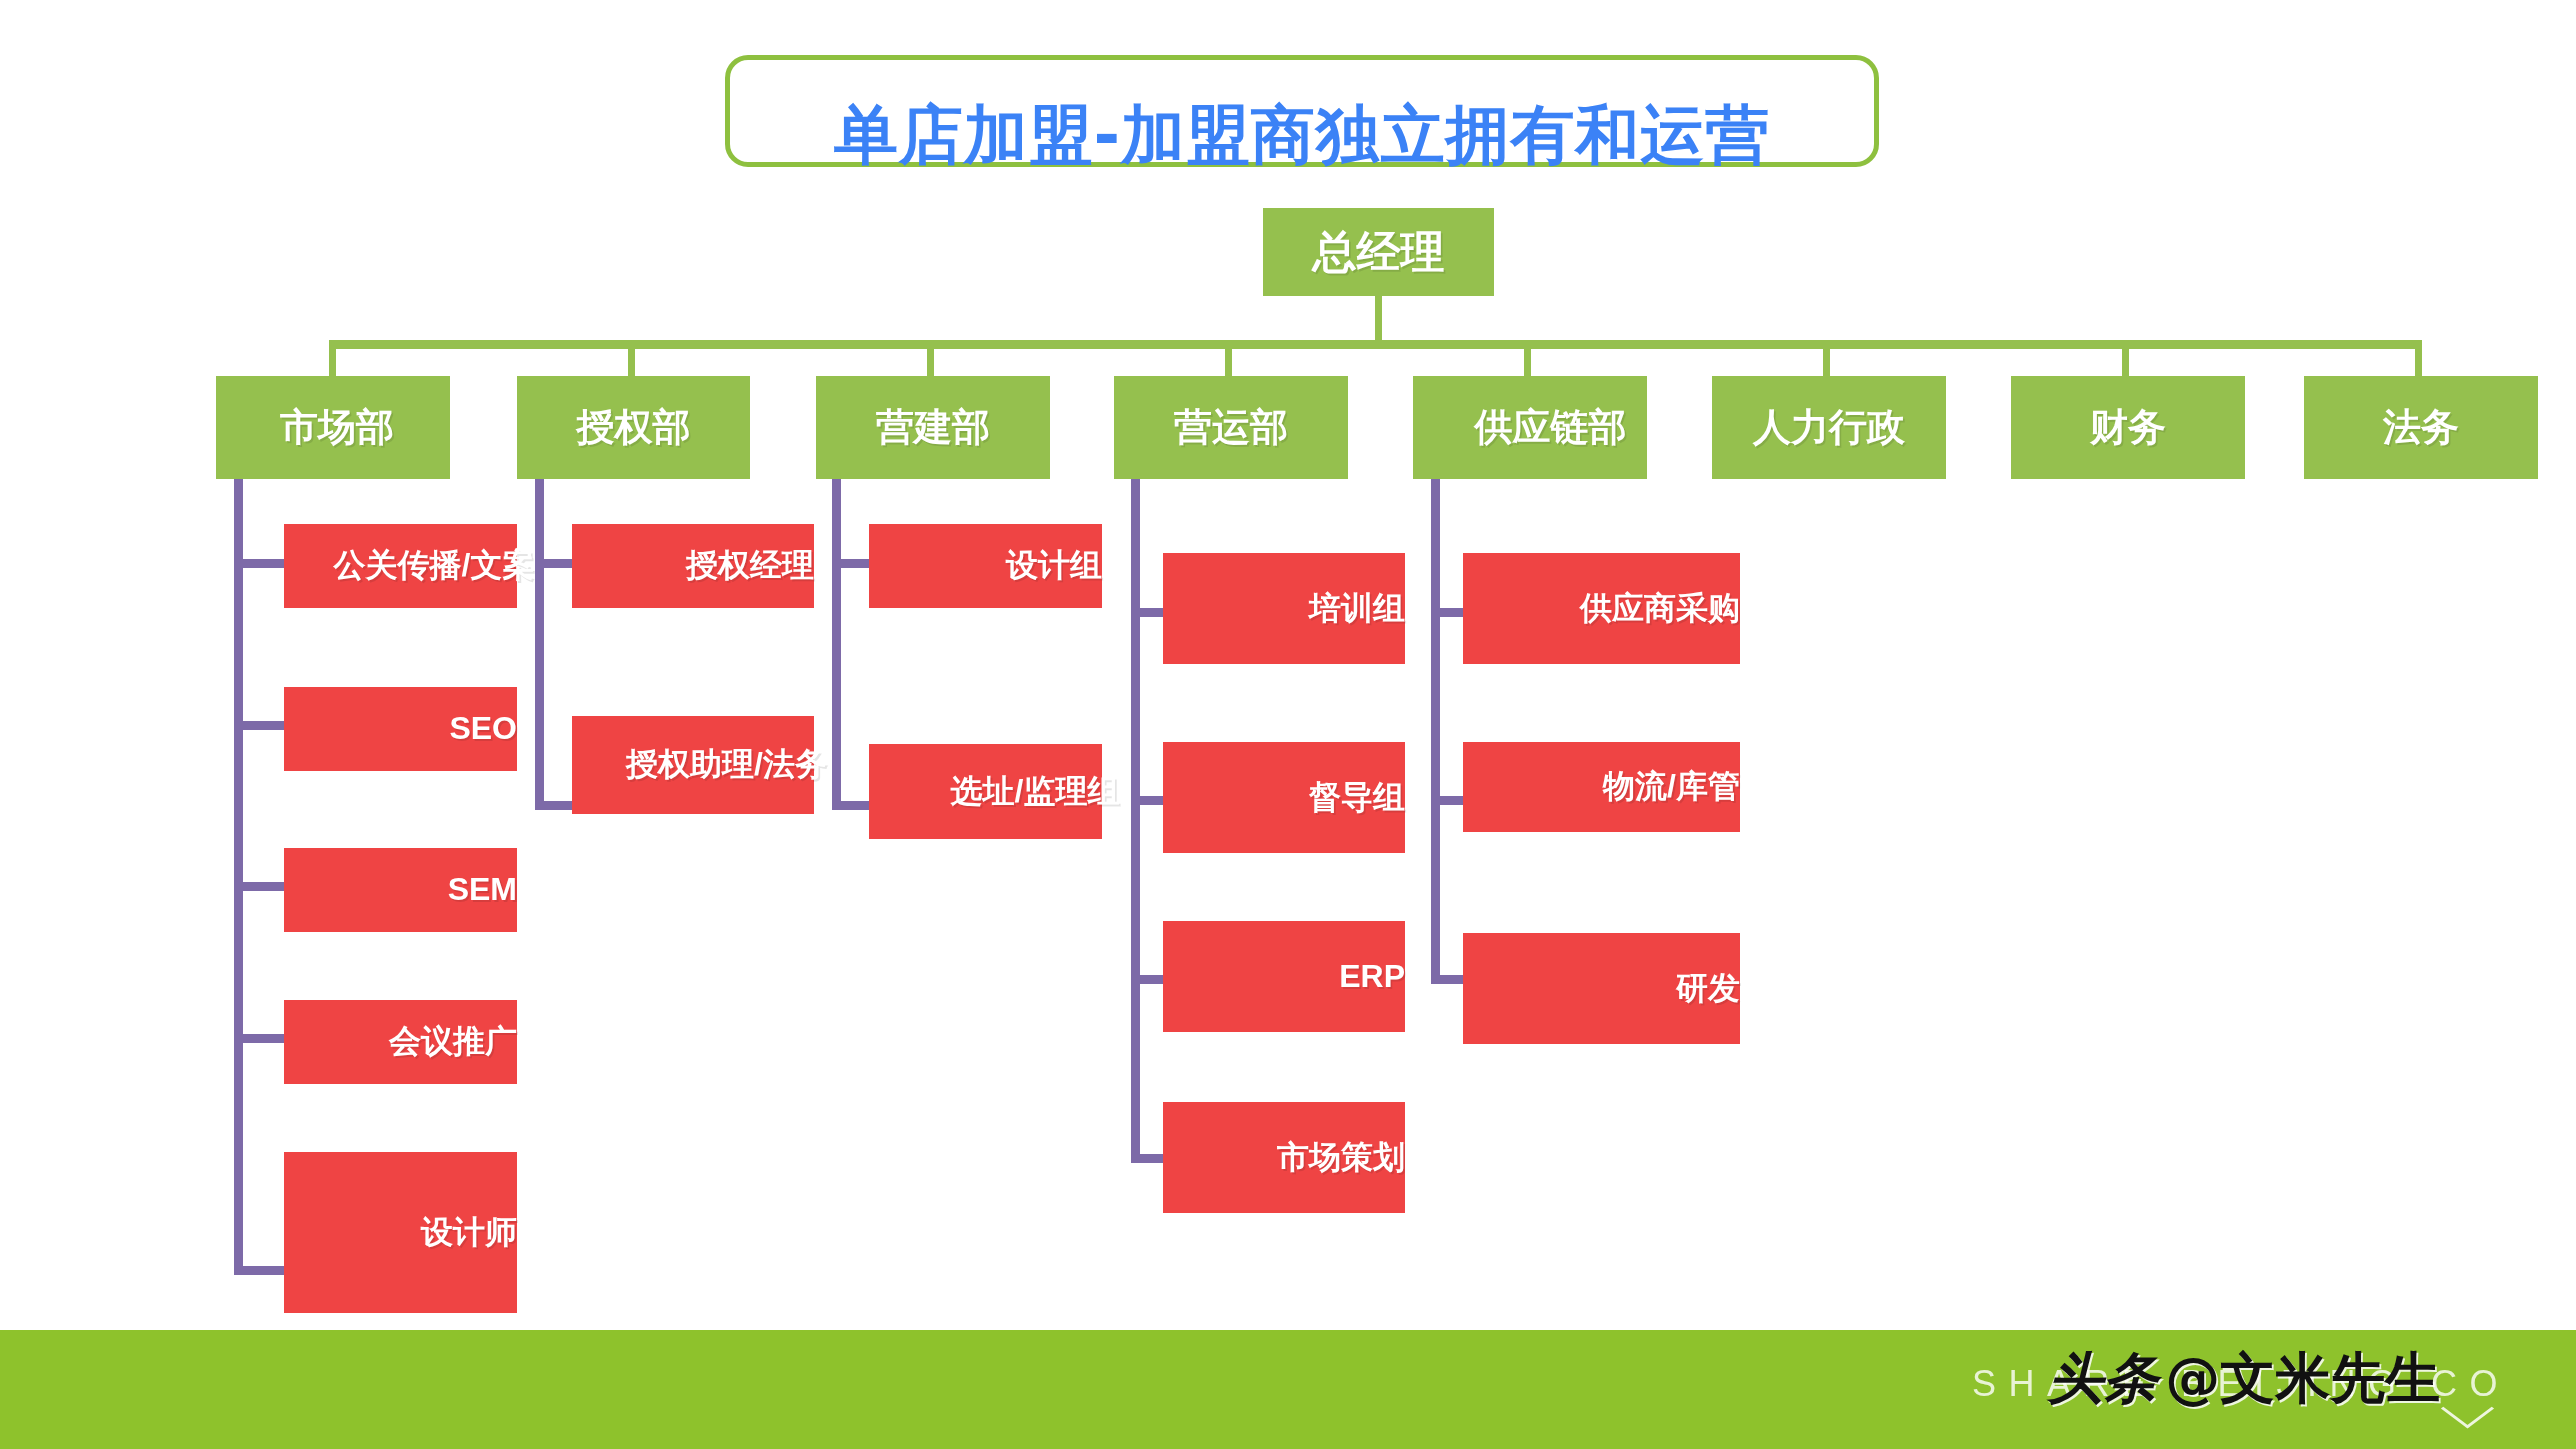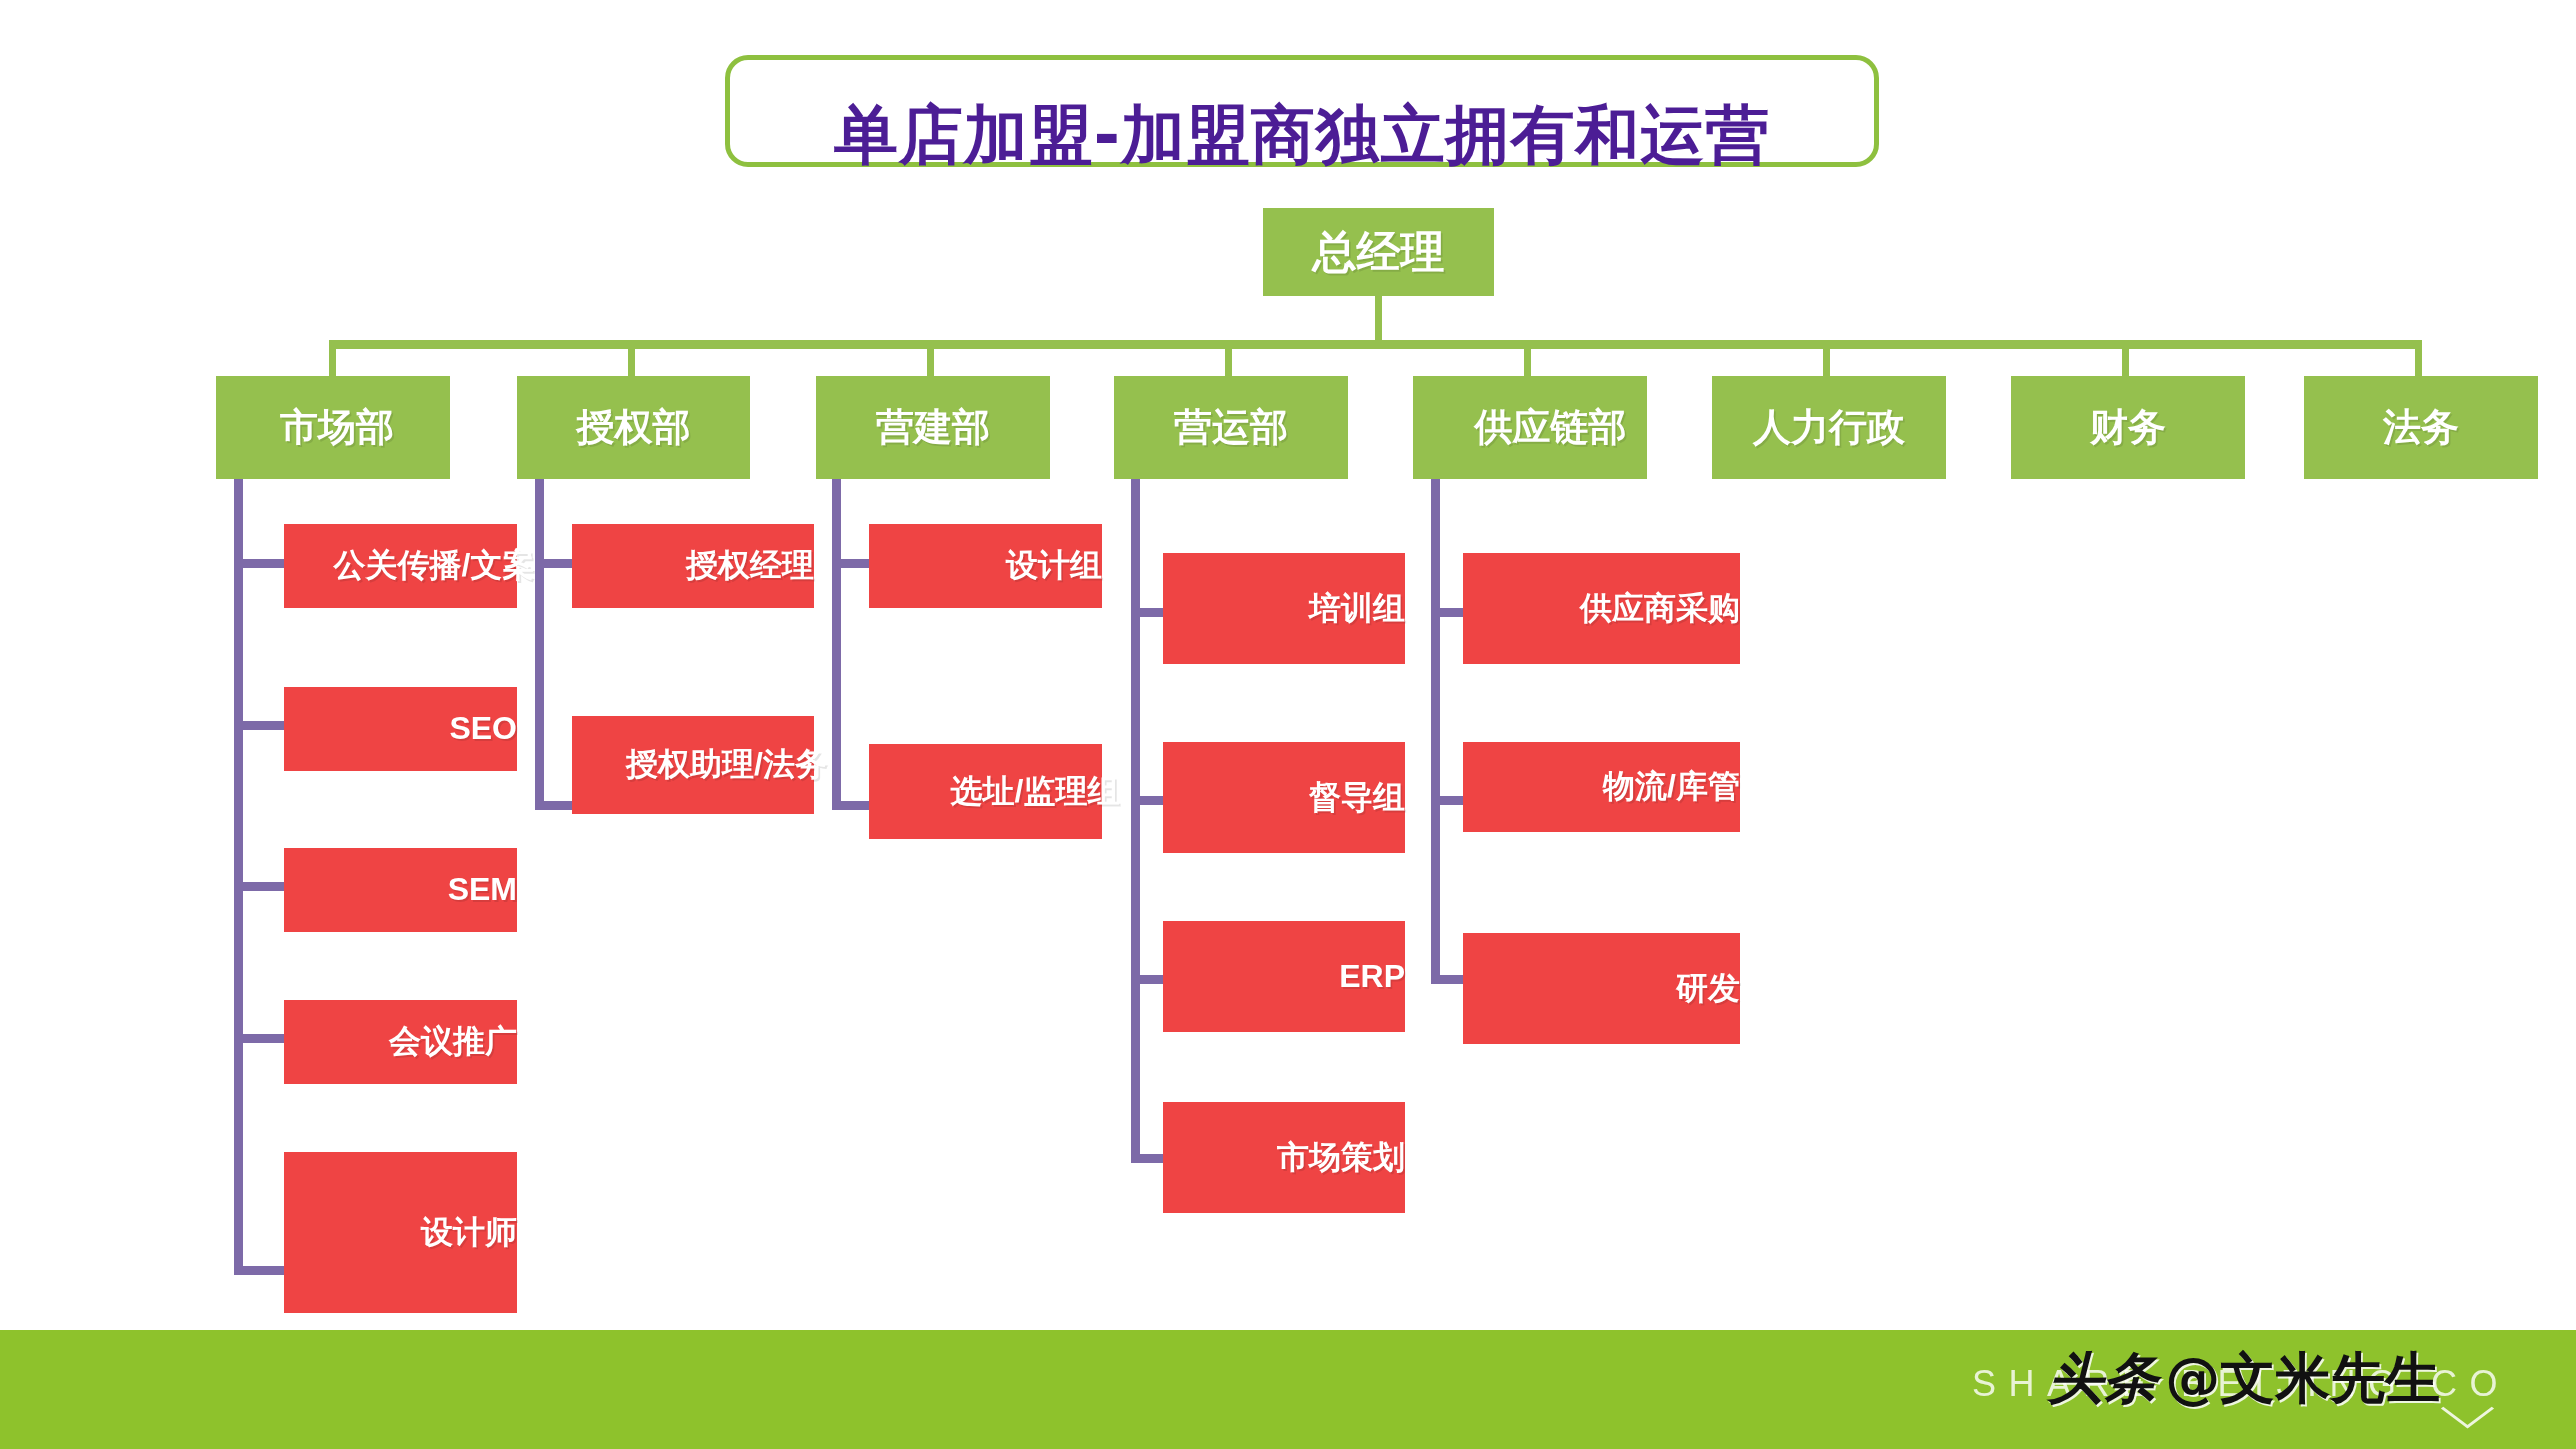--- a/index.html
+++ b/index.html
@@ -33,21 +33,21 @@
     border-radius: 23px;
     background: #ffffff;
     display: flex;
     align-items: center;
     justify-content: center;
     box-sizing: border-box;
   }
   .title-text {
     font-size: 64px;
     font-weight: 700;
-    color: #4c1d95;
+    color: #3b82f6;
     letter-spacing: 0.9px;
     white-space: nowrap;
     font-family: "DejaVu Sans", "Liberation Sans", sans-serif;
     margin-top: 48px;
   }
 
   
   .conn {
     position: absolute;
     background: #95c04e;

